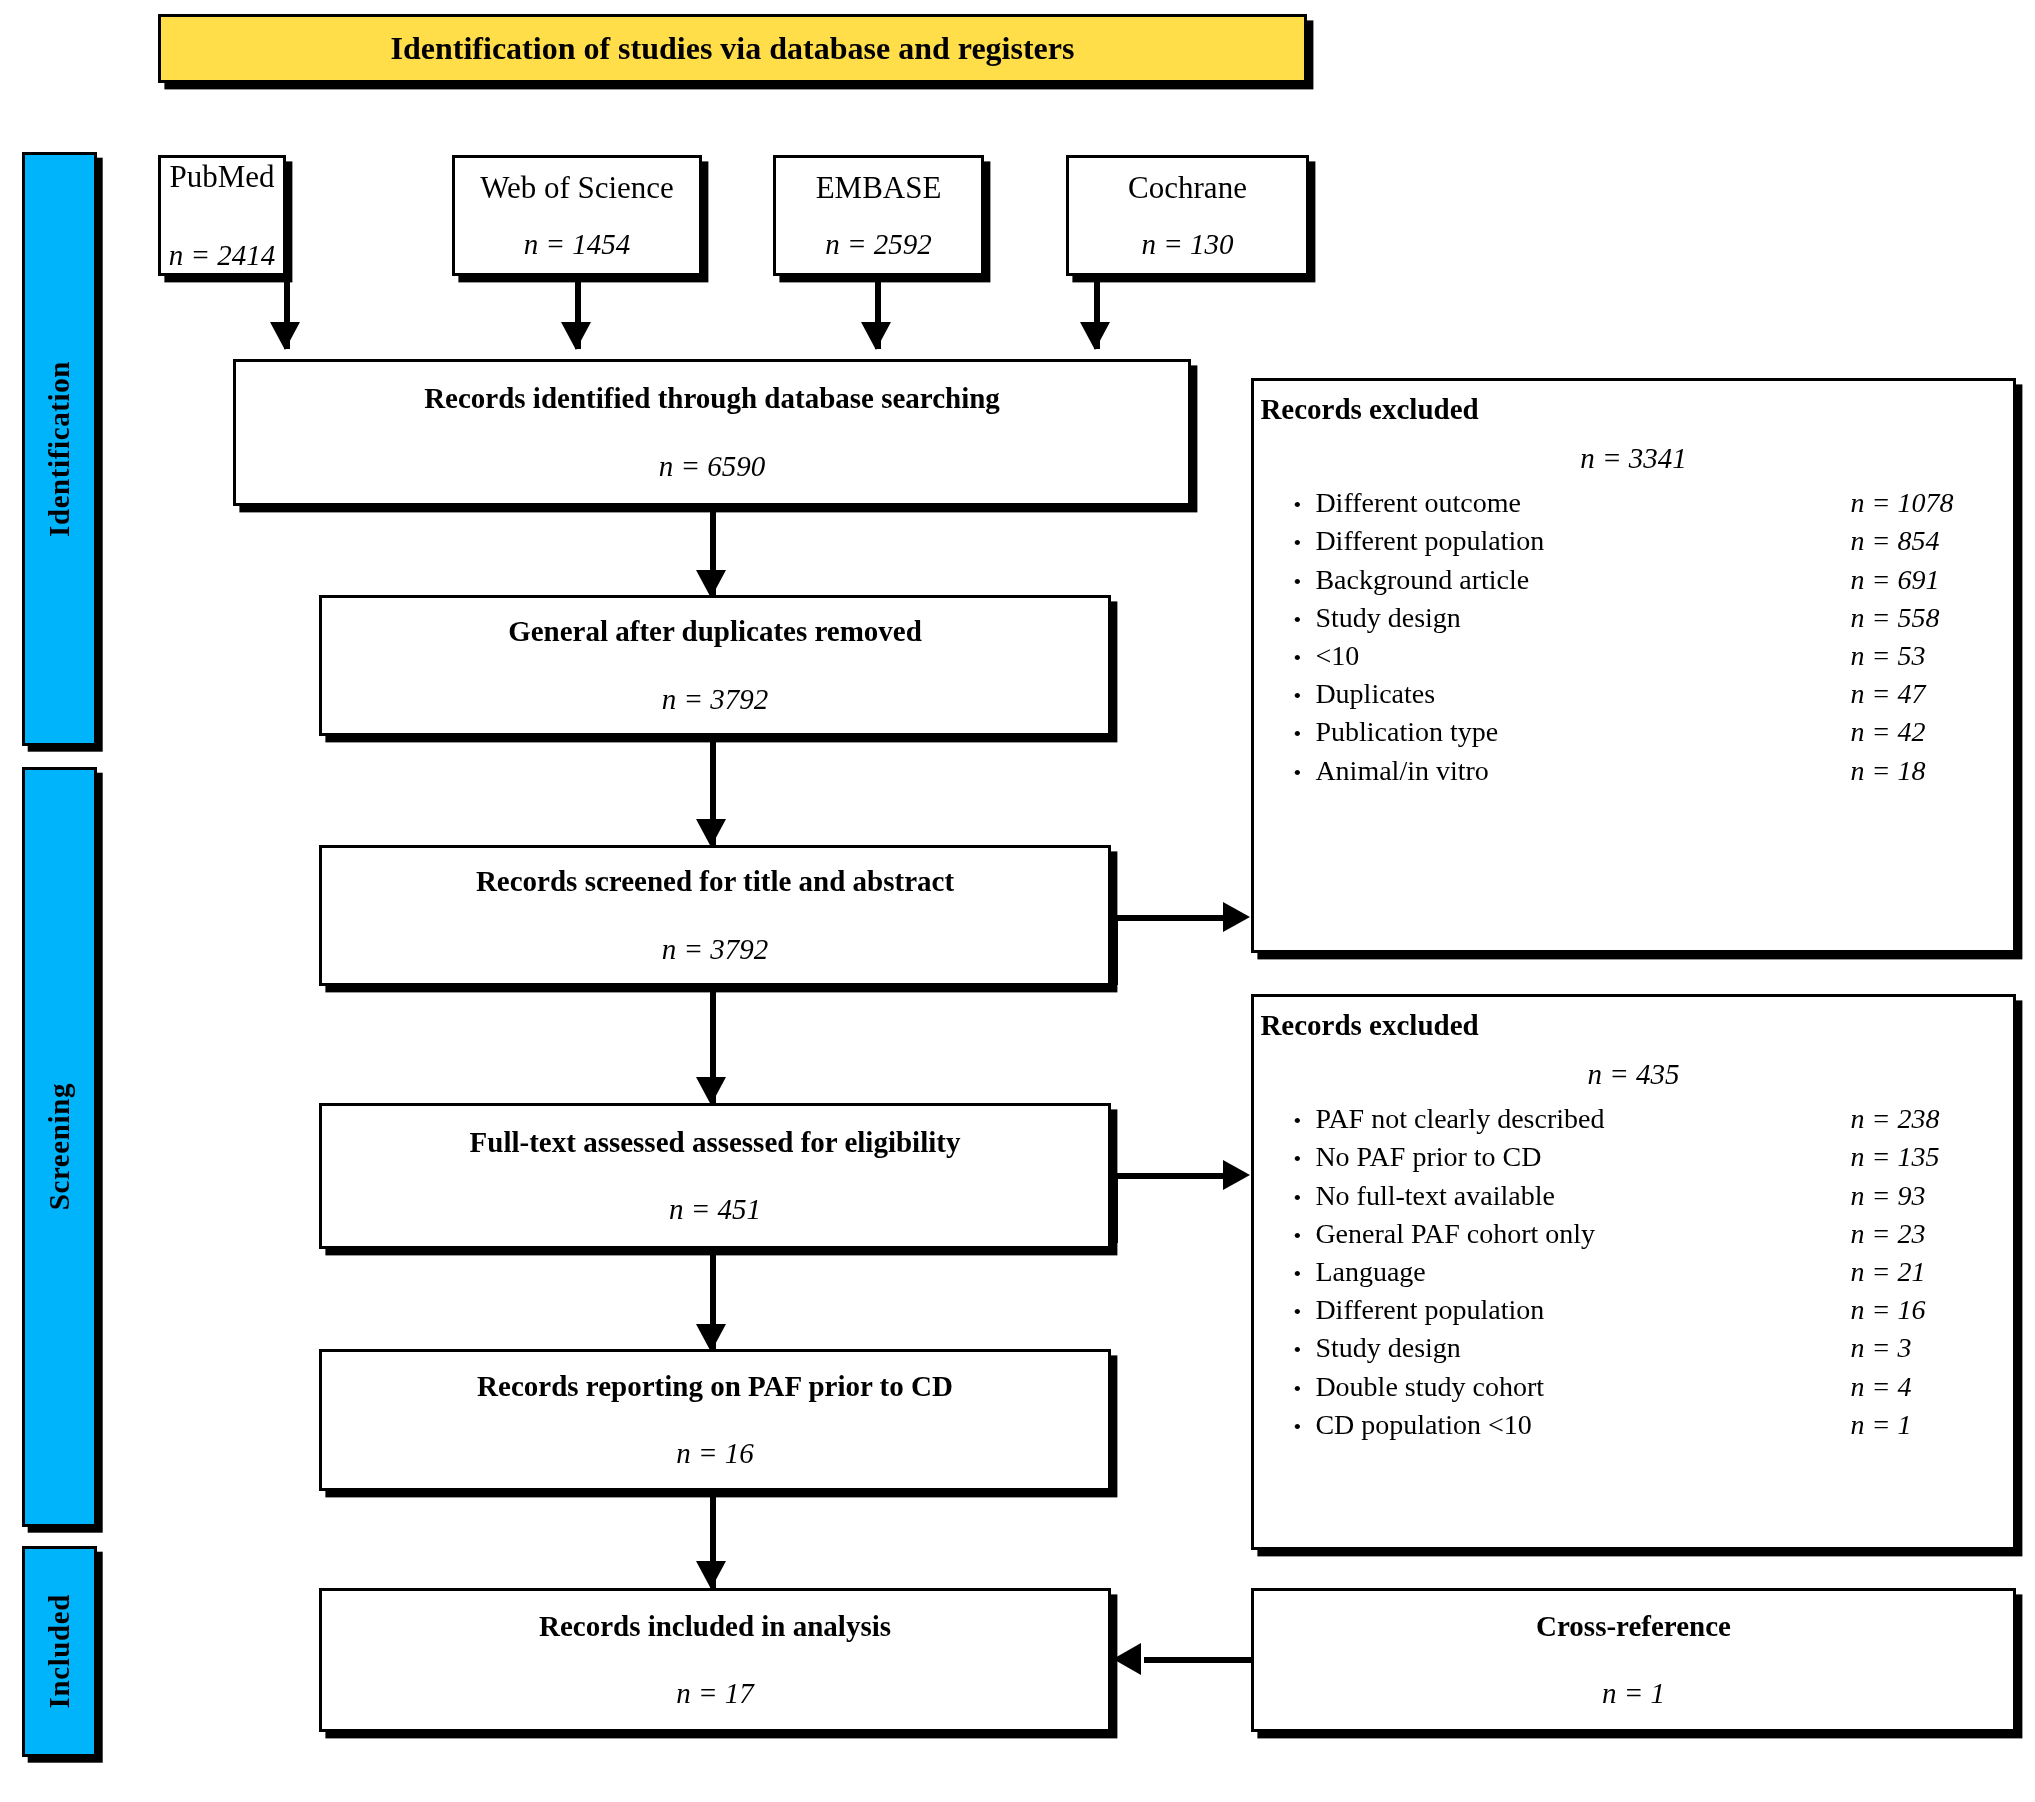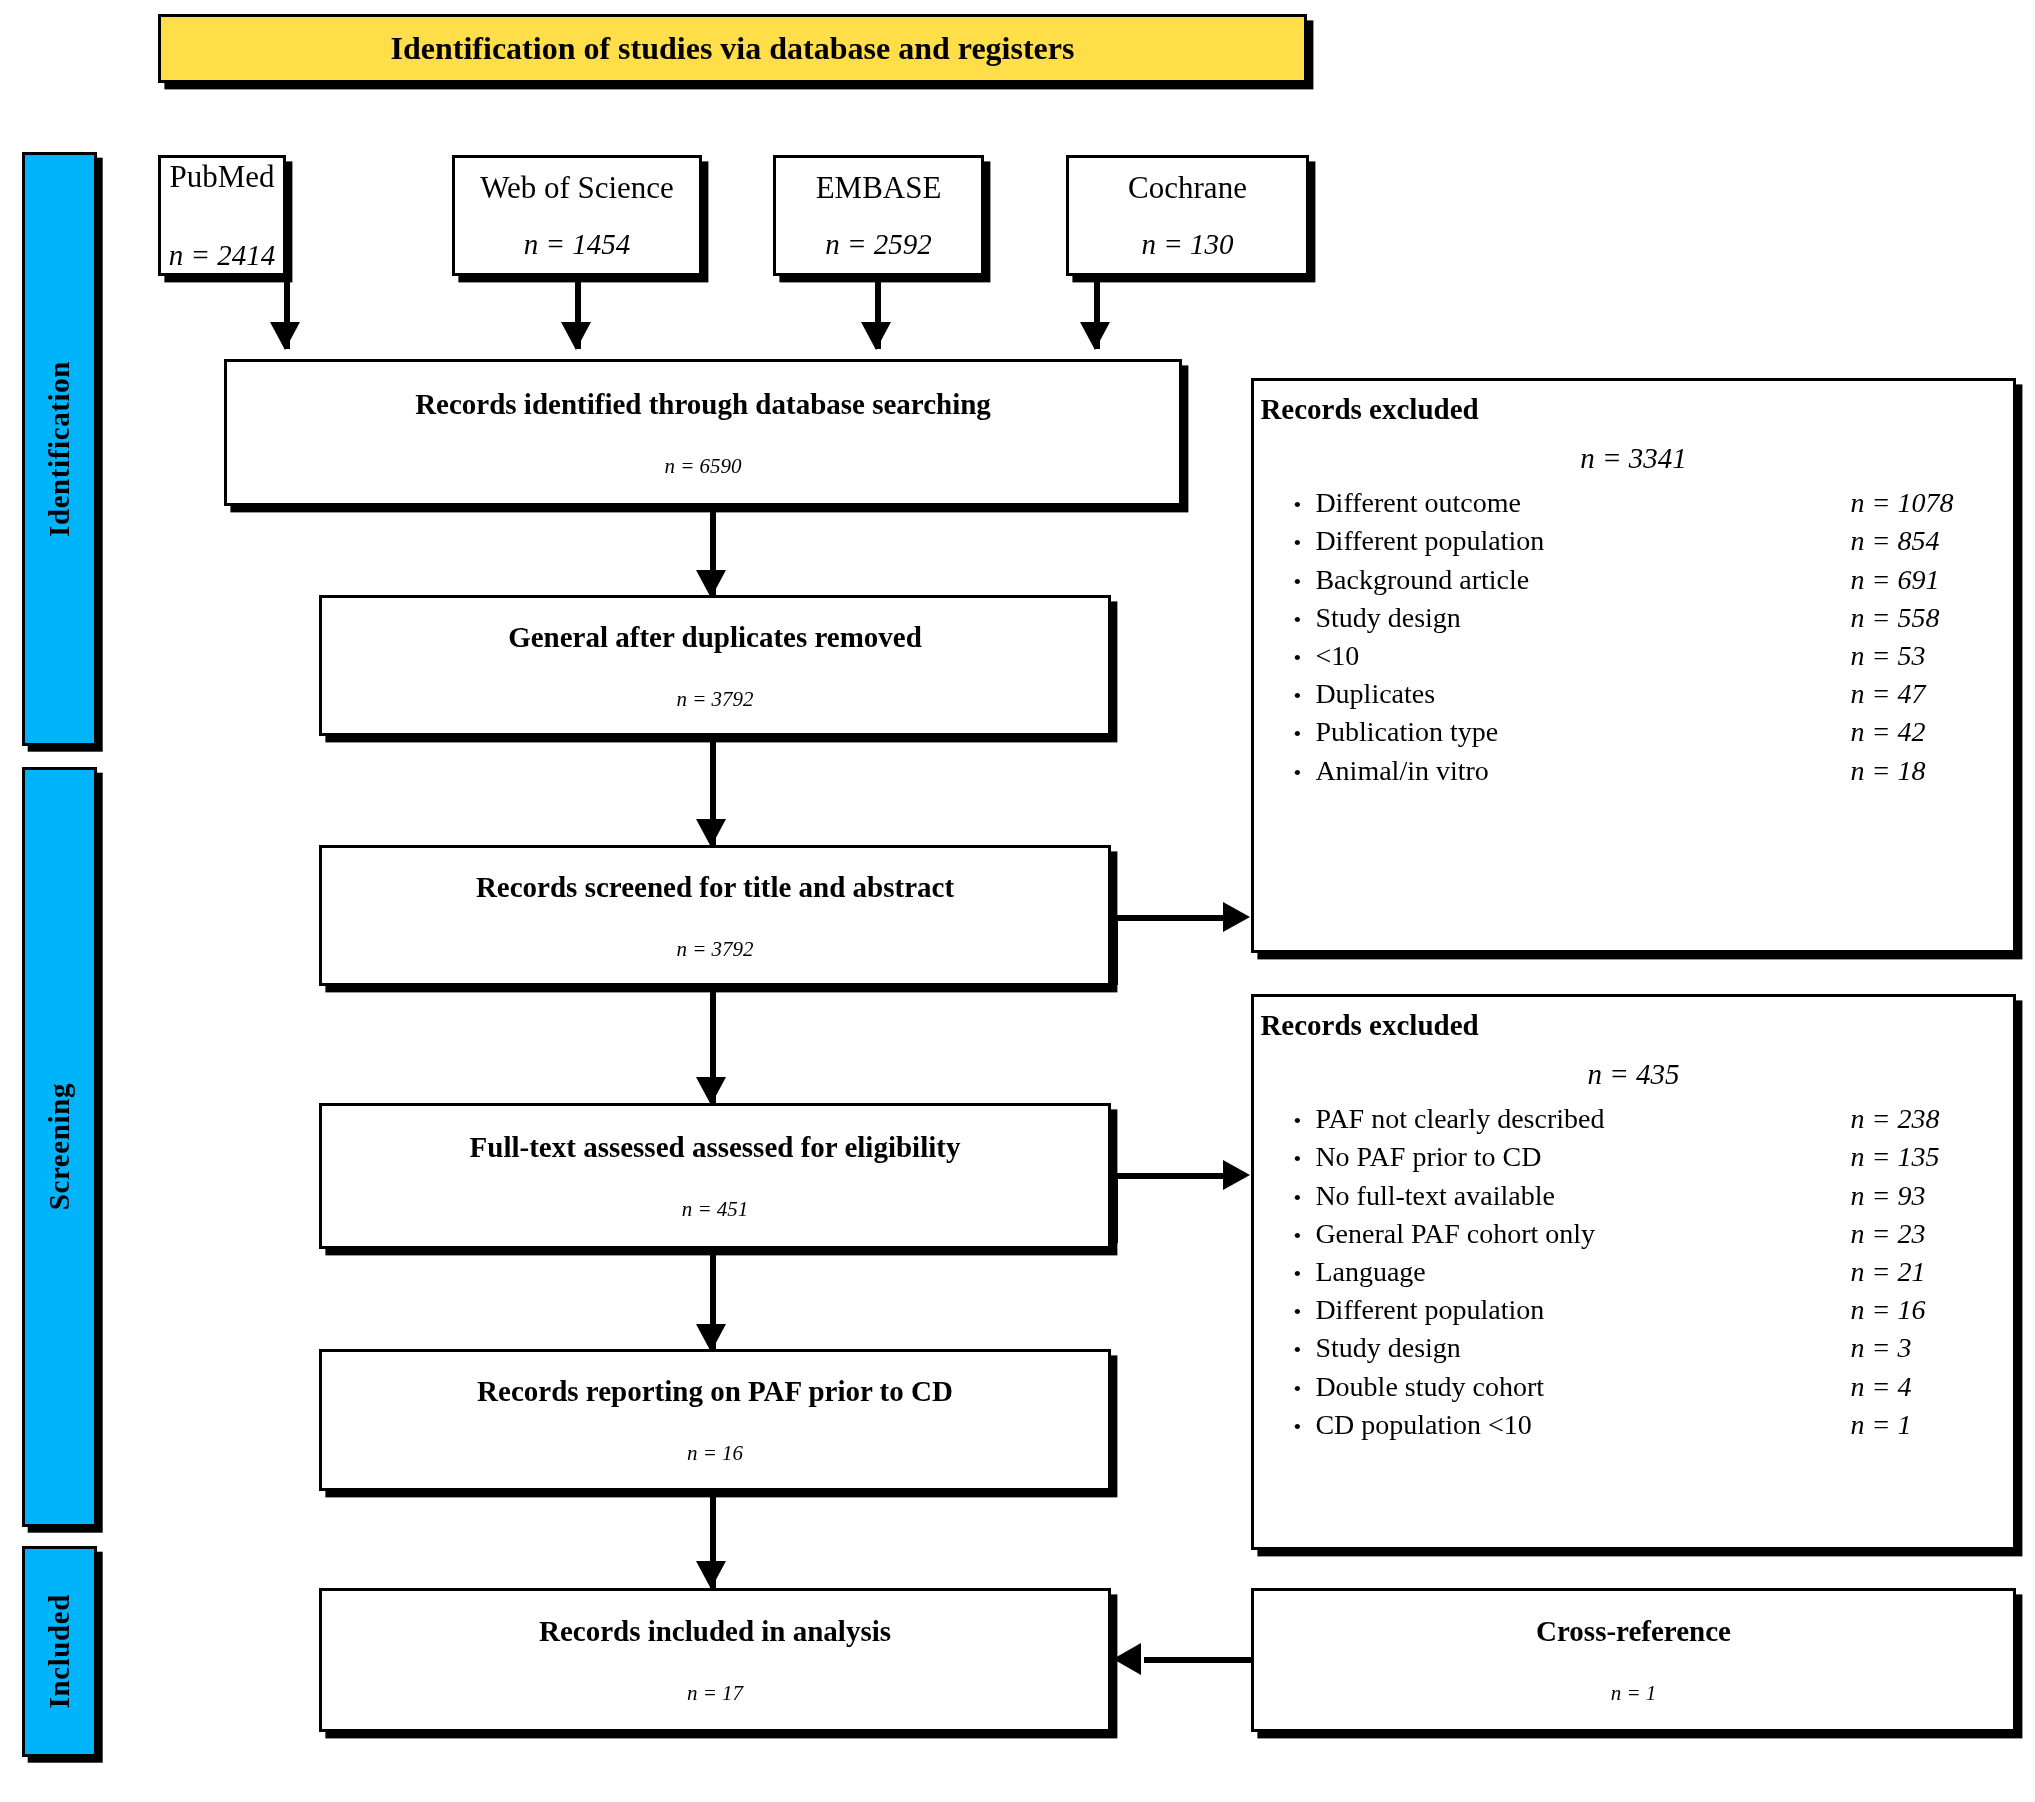--- a/index.html
+++ b/index.html
@@ -27,21 +27,21 @@
     justify-content: center;
     text-align: center;
     line-height: 1.28;
   }
   .box .ttl {
     font-weight: bold;
     font-size: 29px;
     padding: 0 10.2px;
   }
   .box .num {
-    font-size: 21px;
+    font-size: 29px;
     margin-top: 30px;
   }
   .box .num i { font-style: italic; }
 
   
   .src .ttl { font-weight: normal; font-size: 31px; }
   .src .num { margin-top: 19px; font-size: 29px; }
 
   
   #banner {
@@ -191,21 +191,21 @@
 
 <div class="vline" style="left:575px; top:282px; height:67px;"></div>
 <div class="arrow-down" style="left:561px; top:322px;"></div>
 
 <div class="vline" style="left:875px; top:282px; height:67px;"></div>
 <div class="arrow-down" style="left:861px; top:322px;"></div>
 
 <div class="vline" style="left:1094px; top:282px; height:67px;"></div>
 <div class="arrow-down" style="left:1080px; top:322px;"></div>
 
-<div class="box" style="left:224px; top:359px; width:958px; height:147px;">
+<div class="box" style="left:233px; top:359px; width:958px; height:147px;">
   <div class="ttl">Records identified through database searching</div>
   <div class="num"><i>n = 6590</i></div>
 </div>
 <div class="vline" style="left:710px; top:506px; height:89px;"></div>
 <div class="arrow-down" style="left:696px; top:570px;"></div>
 
 <div class="box" style="left:319px; top:595px; width:792px; height:141px;">
   <div class="ttl">General after duplicates removed</div>
   <div class="num"><i>n = 3792</i></div>
 </div>

